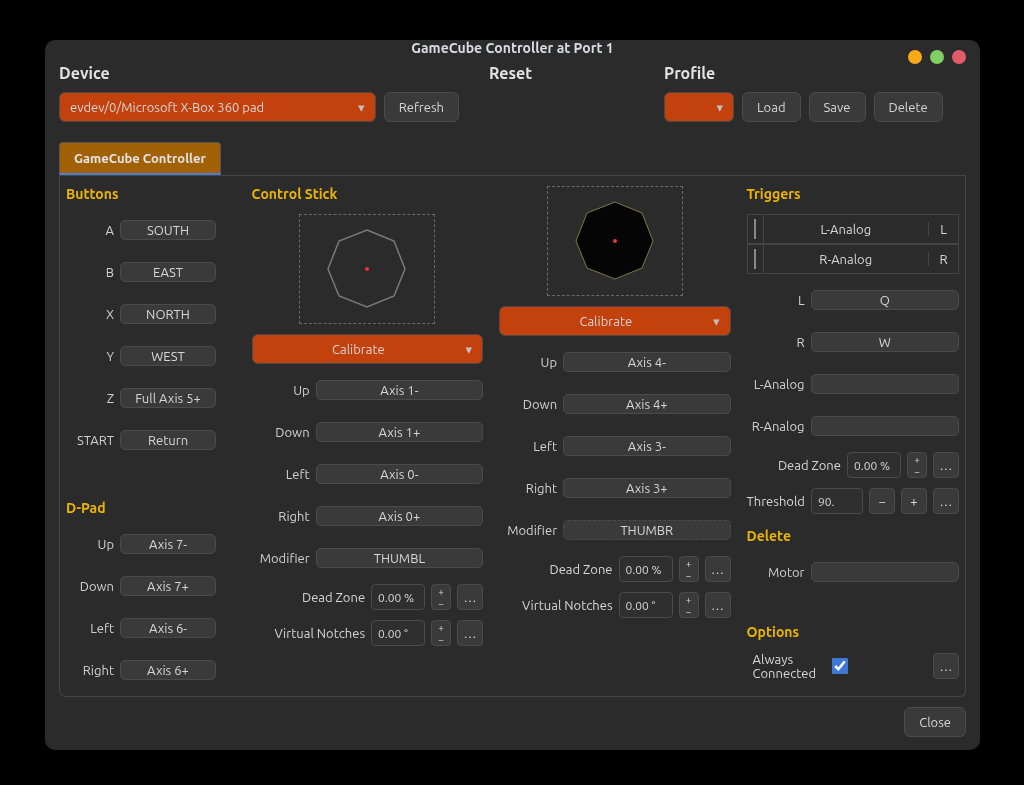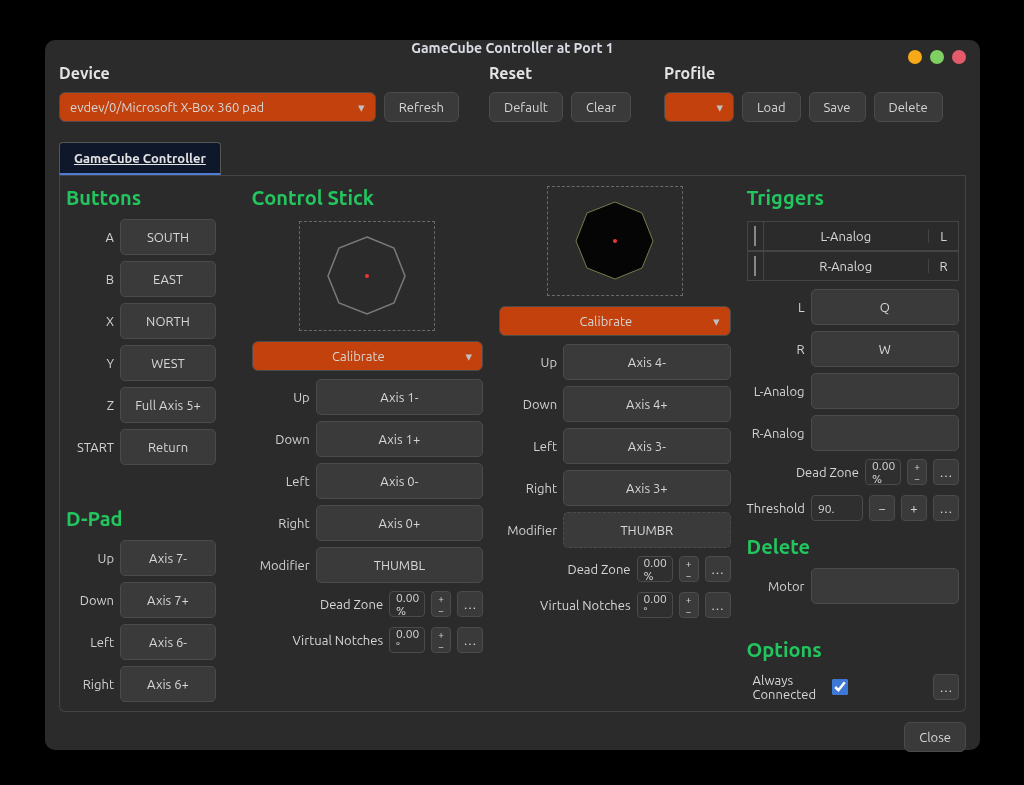--- a/index.html
+++ b/index.html
@@ -16,39 +16,39 @@
   .section-label { font-weight: 700; color: #e3e3e3; font-size: 16px; margin-bottom: 10px; }
   .device-col { flex: 0 0 400px; }
   .reset-col  { flex: 0 0 145px; }
   .profile-col{ flex: 1; }
   .row-controls { display: flex; gap: 8px; }
   select, .dropdown { background: #c2410c; color: #d6d6d6; border: 1px solid #4b4b4b; border-radius: 6px; height: 30px; padding: 0 28px 0 10px; appearance: none; position: relative; display: flex; align-items: center; }
   .dropdown::after { content: "▾"; position: absolute; right: 10px; color: #c0c0c0; }
   .btn { background: #3a3a3a; color: #d6d6d6; border: 1px solid #4b4b4b; border-radius: 6px; height: 30px; padding: 0 14px; display: inline-flex; align-items: center; justify-content: center; cursor: pointer; font-size: 13px; }
   .tabbar { display: flex; border-bottom: 1px solid #444; margin-top: 14px; }
   .tab { padding: 8px 14px; border: 1px solid transparent; border-bottom: none; border-radius: 4px 4px 0 0; font-weight: 600; color: #e3e3e3; }
-  .tab.active { background: #0f172a; border-color: #555; border-bottom: 2px solid #4f7bd3; text-decoration: underline; }
+  .tab.active { background: #a16207; border-color: #555; border-bottom: 2px solid #4f7bd3; }
   .panel { flex: 1; border: 1px solid #444; border-top: none; border-radius: 0 0 6px 6px; padding: 10px 6px 10px 6px; display: flex; gap: 16px; }
   .col { display: flex; flex-direction: column; gap: 10px; }
   .col.buttons { width: 170px; }
   .col.stick   { width: 232px; }
   .col.triggers{ flex: 1; }
-  .grp-title { font-weight: 700; margin-bottom: 2px; font-size: 20px; color: #22c55e; }
+  .grp-title { font-weight: 700; margin-bottom: 2px; font-size: 14px; color: #eab308; }
   .bind-row { display: flex; align-items: center; gap: 6px; height: 32px; }
   .bind-row .lbl { width: 58px; text-align: right; color: #d0d0d0; }
   .col.buttons .bind-row .lbl { width: 48px; }
-  .bind-btn { background: #3a3a3a; border: 1px solid #4b4b4b; border-radius: 5px; height: 36px; flex: 1; display: flex; align-items: center; justify-content: center; color: #d6d6d6; cursor: pointer; font-size: 13px; min-width: 60px; }
+  .bind-btn { background: #3a3a3a; border: 1px solid #4b4b4b; border-radius: 5px; height: 20px; flex: 1; display: flex; align-items: center; justify-content: center; color: #d6d6d6; cursor: pointer; font-size: 13px; min-width: 60px; }
   .col.buttons .bind-btn { flex: 0 0 96px; }
   .stick-vis { width: 136px; height: 110px; border: 1px dashed #6a6a6a; margin: 0 auto; display: flex; align-items: center; justify-content: center; position: relative; }
   .stick-vis svg { display: block; }
   .calib-row { display: flex; }
   .calib-row .dropdown { flex: 1; justify-content: center; }
   .small-row { display: flex; align-items: center; gap: 6px; }
   .small-row .lbl { flex: 1; text-align: right; }
-  .val-field { background: #2f2f2f; border: 1px solid #4b4b4b; height: 26px; width: 36px; display: flex; align-items: center; padding: 0 6px; border-radius: 4px; font-size: 12px; }
+  .val-field { background: #2f2f2f; border: 1px solid #4b4b4b; height: 26px; width: 54px; display: flex; align-items: center; padding: 0 6px; border-radius: 4px; font-size: 12px; }
   .stepper { background: #3a3a3a; border: 1px solid #4b4b4b; height: 26px; width: 20px; display: flex; flex-direction: column; border-radius: 4px; font-size: 10px; }
   .stepper .sp { flex: 1; display: flex; align-items: center; justify-content: center; cursor: pointer; }
   .icon-btn { background: #3a3a3a; border: 1px solid #4b4b4b; height: 26px; width: 26px; border-radius: 4px; display: flex; align-items: center; justify-content: center; cursor: pointer; }
   .trigger-line { display: flex; align-items: center; height: 30px; border: 1px solid #444; }
   .trigger-line .bar { width: 16px; height: 100%; border-right: 1px solid #444; display: flex; align-items: center; justify-content: center; }
   .trigger-line .name { flex: 1; text-align: center; }
   .trigger-line .cap  { width: 30px; text-align: center; border-left: 1px solid #444; }
   .footer { display: flex; justify-content: flex-end; padding: 10px 0 0 0; }
   .chk { display: flex; align-items: center; gap: 8px; }
   .chk input { width: 16px; height: 16px; accent-color: #3d78d6; }
@@ -73,24 +73,20 @@
         <div class="section-label">Device</div>
         <div class="row-controls">
           <div class="dropdown" style="flex:1">
             <span>evdev/0/Microsoft X-Box 360 pad</span>
           </div>
           <div class="btn">Refresh</div>
         </div>
       </div>
       <div class="reset-col">
         <div class="section-label">Reset</div>
-        <div class="row-controls">
-          <div class="btn">Default</div>
-          <div class="btn">Clear</div>
-        </div>
       </div>
       <div class="profile-col">
         <div class="section-label">Profile</div>
         <div class="row-controls">
           <div class="dropdown" style="width:70px"></div>
           <div class="btn">Load</div>
           <div class="btn">Save</div>
           <div class="btn">Delete</div>
         </div>
       </div>

